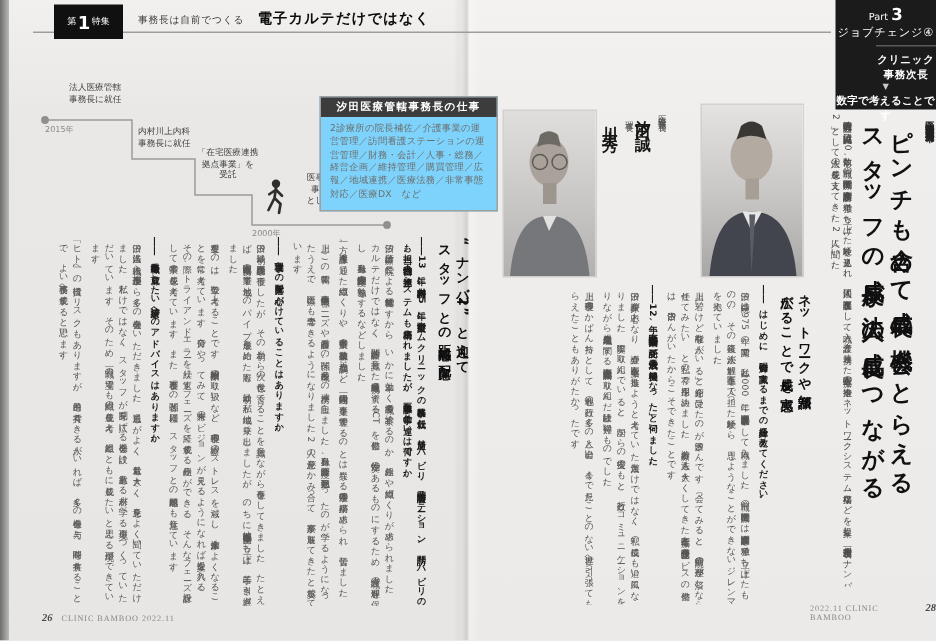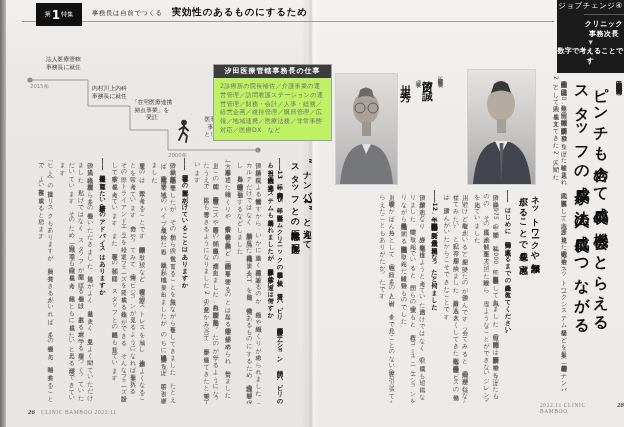--- a/index.html
+++ b/index.html
@@ -35,21 +35,21 @@
     margin-top:3px; padding-top:4px; letter-spacing:0.5px;margin-left:27px; }
   .arrow-down { font-size:5.5px; line-height:7px; color:#c9c9c9; }
   .job-to { font-size:7px; font-weight:bold; letter-spacing:0.2px; }
 
   .timeline-svg { left:22px; top:48px; }
   .tl-label { position:absolute; font-size:5.8px; line-height:7.6px; color:#3f3f3f;
     white-space:pre-line; }
   .tl-year { position:absolute; font-size:5.4px; color:#8a8a88; }
   .walker { left:176px; top:119px; }
 
-  .job-box { left:213px; top:64px; width:119px; background:#bef264;
+  .job-box { left:213px; top:64px; width:119px; background:#7dd3fc;
     border:1px solid #a0a09e; z-index:2; }
   .job-box-title { height:13px; background:#3c3c3c; color:#fff; font-size:7px;
     font-weight:bold; text-align:center; line-height:13px; letter-spacing:1px; }
   .job-box-body { padding:4px 6px 5px; font-size:6.2px; line-height:8.8px; color:#6d6d6b;
     letter-spacing:0.2px; }
 
   .photo { overflow:hidden; box-shadow:0 0 0 1px rgba(120,120,118,0.25); }
   .photo-1 { left:336px; top:74px; width:61px; height:110px;
     background:linear-gradient(180deg,#dfdedc 0%, #c8c7c5 55%, #b2b1af 100%); }
   .photo-2 { left:468px; top:70px; width:67px; height:114px;
@@ -99,24 +99,28 @@
   <div class="abs scan-edge"></div>
   <div class="abs header-rule"></div>
 
   <div class="abs feature-badge">
     <span class="b-sm">第</span>
     <span class="b-num">1</span>
     <span class="b-sm">特集</span>
   </div>
   <div class="abs feature-titles">
     <span class="feature-lead">事務長は自前でつくる</span>
-    <span class="feature-title">実効性のあるものにするため</span>
+    <span class="feature-title">電子カルテだけではなく</span>
   </div>
 
   <div class="abs part-panel">
+    <div class="part-line">
+      <span>Part</span>
+      <span class="p-num">3</span>
+    </div>
     <div class="part-subtitle">ジョブチェンジ④</div>
     <div class="job-from">クリニック事務次長</div>
     <div class="arrow-down">▼</div>
     <div class="job-to">数字で考えることです</div>
   </div>
 
   <svg class="abs timeline-svg" width="250" height="110">
     <polyline points="8,32 66,32 66,58 108,58 108,82 146,82 146,102 236,102" fill="none" stroke="#9b9b99" stroke-width="1"></polyline>
     <circle cx="8" cy="32" r="2.6" fill="#8f8f8d"></circle>
     <circle cx="236" cy="102" r="2.6" fill="#8f8f8d"></circle>

